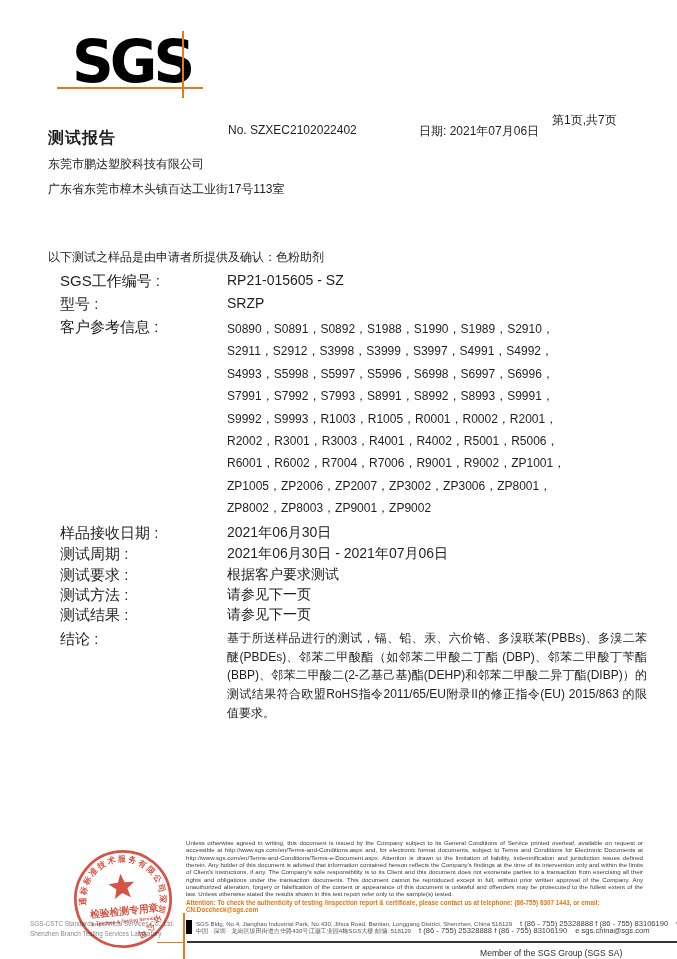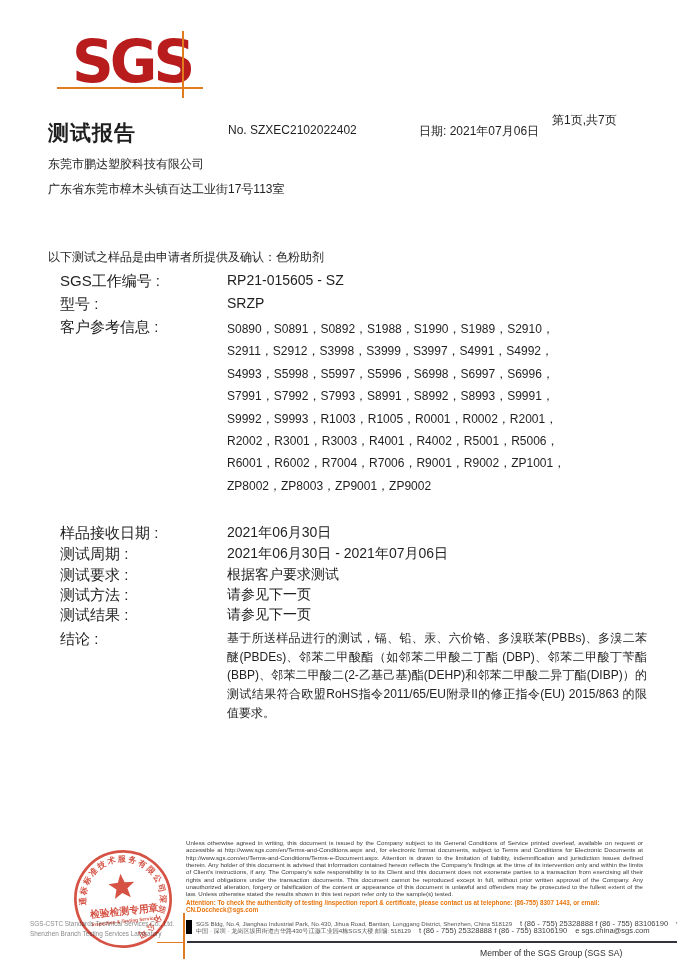--- a/index.html
+++ b/index.html
@@ -3,24 +3,24 @@
 <meta charset="utf-8">
 <style>
   html,body{margin:0;padding:0;background:#e9e9e9;}
   .page{
     position:relative;width:677px;height:959px;background:#ffffff;
     margin:0 auto;overflow:hidden;
     font-family:"Liberation Sans","DejaVu Sans",sans-serif;color:#1f1f1f;
   }
   .abs{position:absolute;}
   
-  .logo-text{font-weight:bold;color:#b91c1c;font-size:58px;line-height:1;letter-spacing:-4px;font-family:"DejaVu Sans","Liberation Sans",sans-serif;}
+  .logo-text{font-weight:bold;color:#000000;font-size:58px;line-height:1;letter-spacing:-4px;font-family:"DejaVu Sans","Liberation Sans",sans-serif;}
   .orange{background:#e07c1e;}
   
-  .report-title{font-size:21px;font-weight:bold;letter-spacing:1px;}
+  .report-title{font-size:16px;font-weight:bold;letter-spacing:1px;margin-top:9px;}
   .hdr{font-size:12px;}
   .body-txt{font-size:12px;line-height:1.35;}
   .lbl{position:absolute;left:60px;font-size:15px;white-space:nowrap;}
   .val{position:absolute;left:227px;font-size:14px;white-space:nowrap;}
   .ref-lines{position:absolute;left:227px;font-size:12px;line-height:22.4px;white-space:nowrap;}
   .conclusion{position:absolute;left:227px;width:420px;font-size:12px;line-height:18.7px;white-space:normal;text-align:justify;}
   
   .fineprint{
     position:absolute;left:186px;top:839px;width:457px;
     font-size:6.15px;line-height:7.35px;color:#3a3a3a;text-align:justify;
@@ -70,20 +70,21 @@
   <div>
     <span class="lbl" style="top:318px;">客户参考信息 :</span>
     <div class="ref-lines" style="top:318px;">
       <div>S0890，S0891，S0892，S1988，S1990，S1989，S2910，</div>
       <div>S2911，S2912，S3998，S3999，S3997，S4991，S4992，</div>
       <div>S4993，S5998，S5997，S5996，S6998，S6997，S6996，</div>
       <div>S7991，S7992，S7993，S8991，S8992，S8993，S9991，</div>
       <div>S9992，S9993，R1003，R1005，R0001，R0002，R2001，</div>
       <div>R2002，R3001，R3003，R4001，R4002，R5001，R5006，</div>
       <div>R6001，R6002，R7004，R7006，R9001，R9002，ZP1001，</div>
+      <div>ZP1005，ZP2006，ZP2007，ZP3002，ZP3006，ZP8001，</div>
       <div>ZP8002，ZP8003，ZP9001，ZP9002</div>
     </div>
   </div>
   <div>
     <span class="lbl" style="top:524px;">样品接收日期 :</span>
     <span class="val" style="top:524px;">2021年06月30日</span>
   </div>
   <div>
     <span class="lbl" style="top:545px;">测试周期 :</span>
     <span class="val" style="top:545px;">2021年06月30日 - 2021年07月06日</span>

